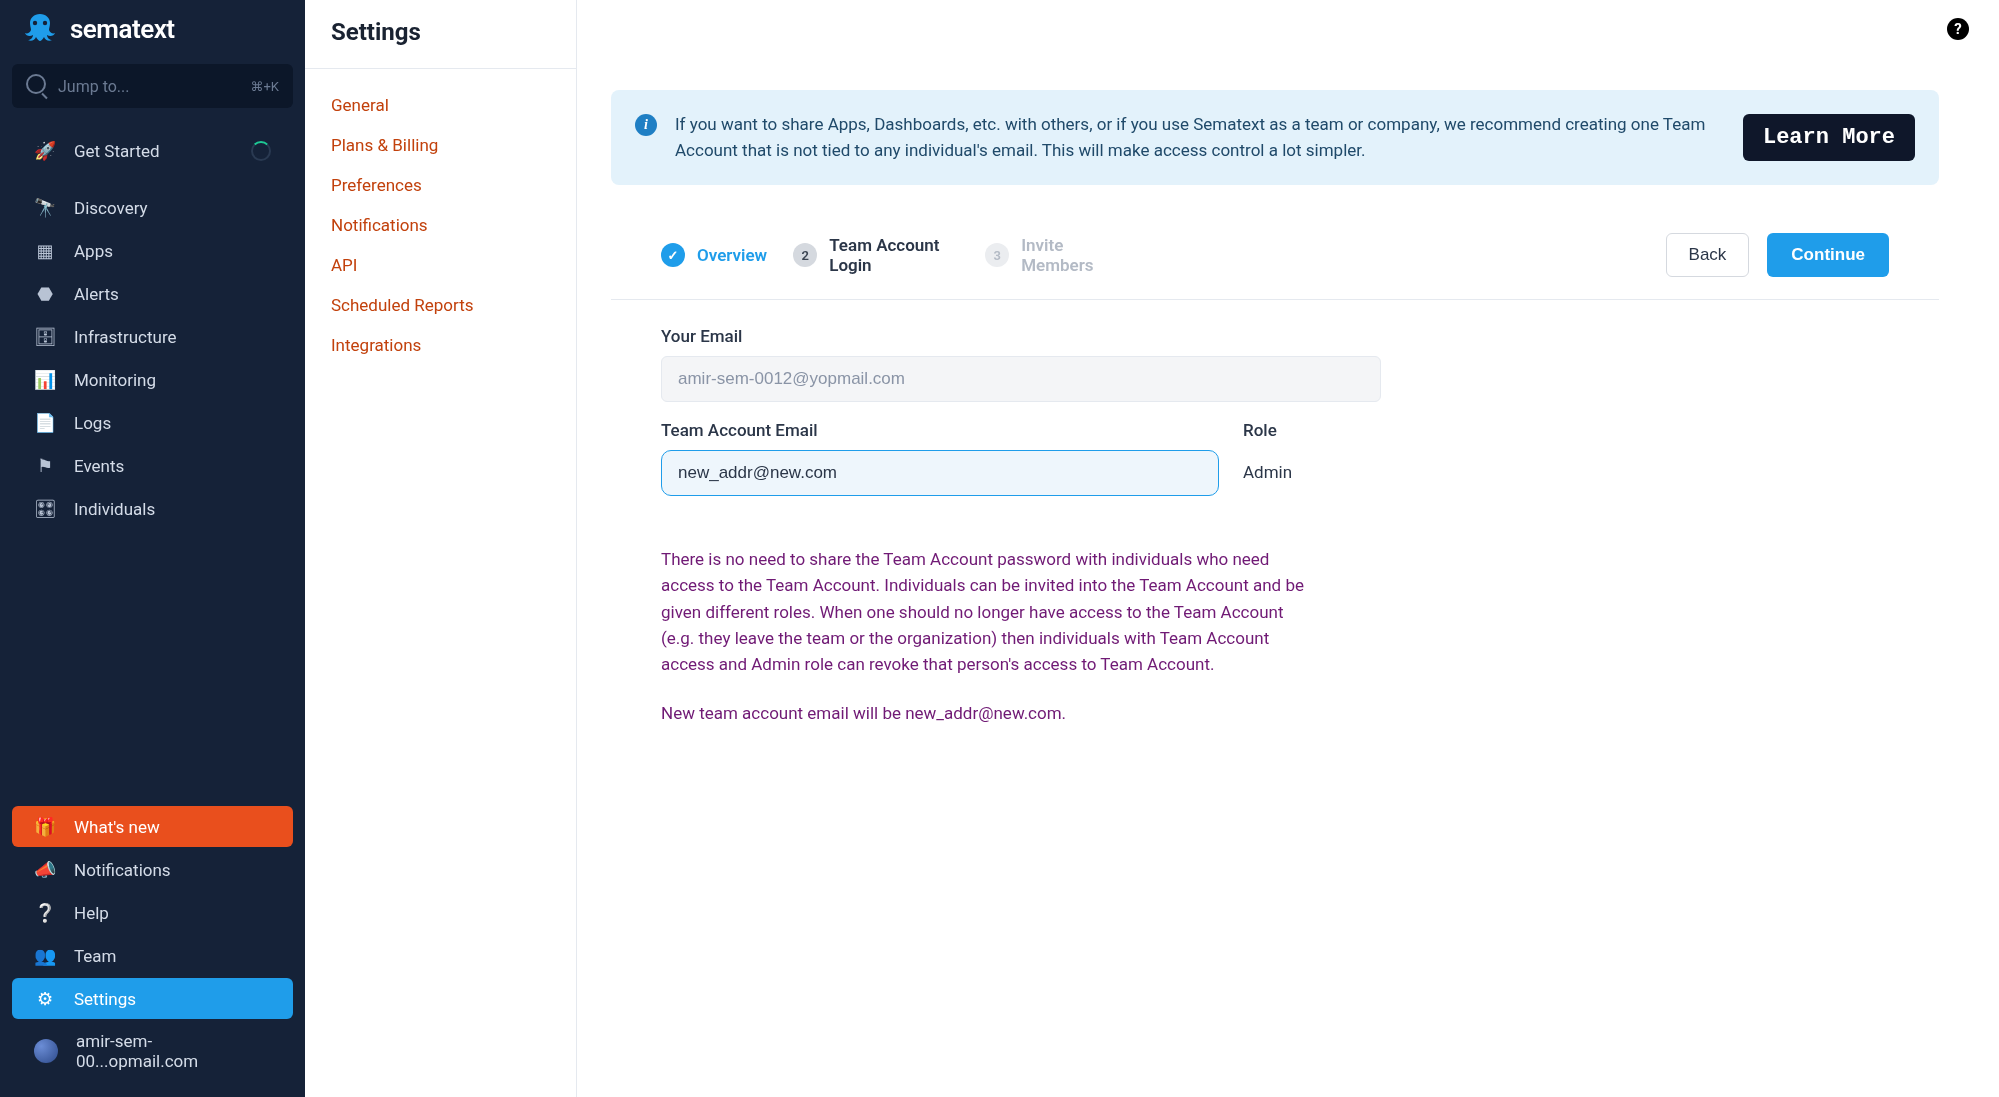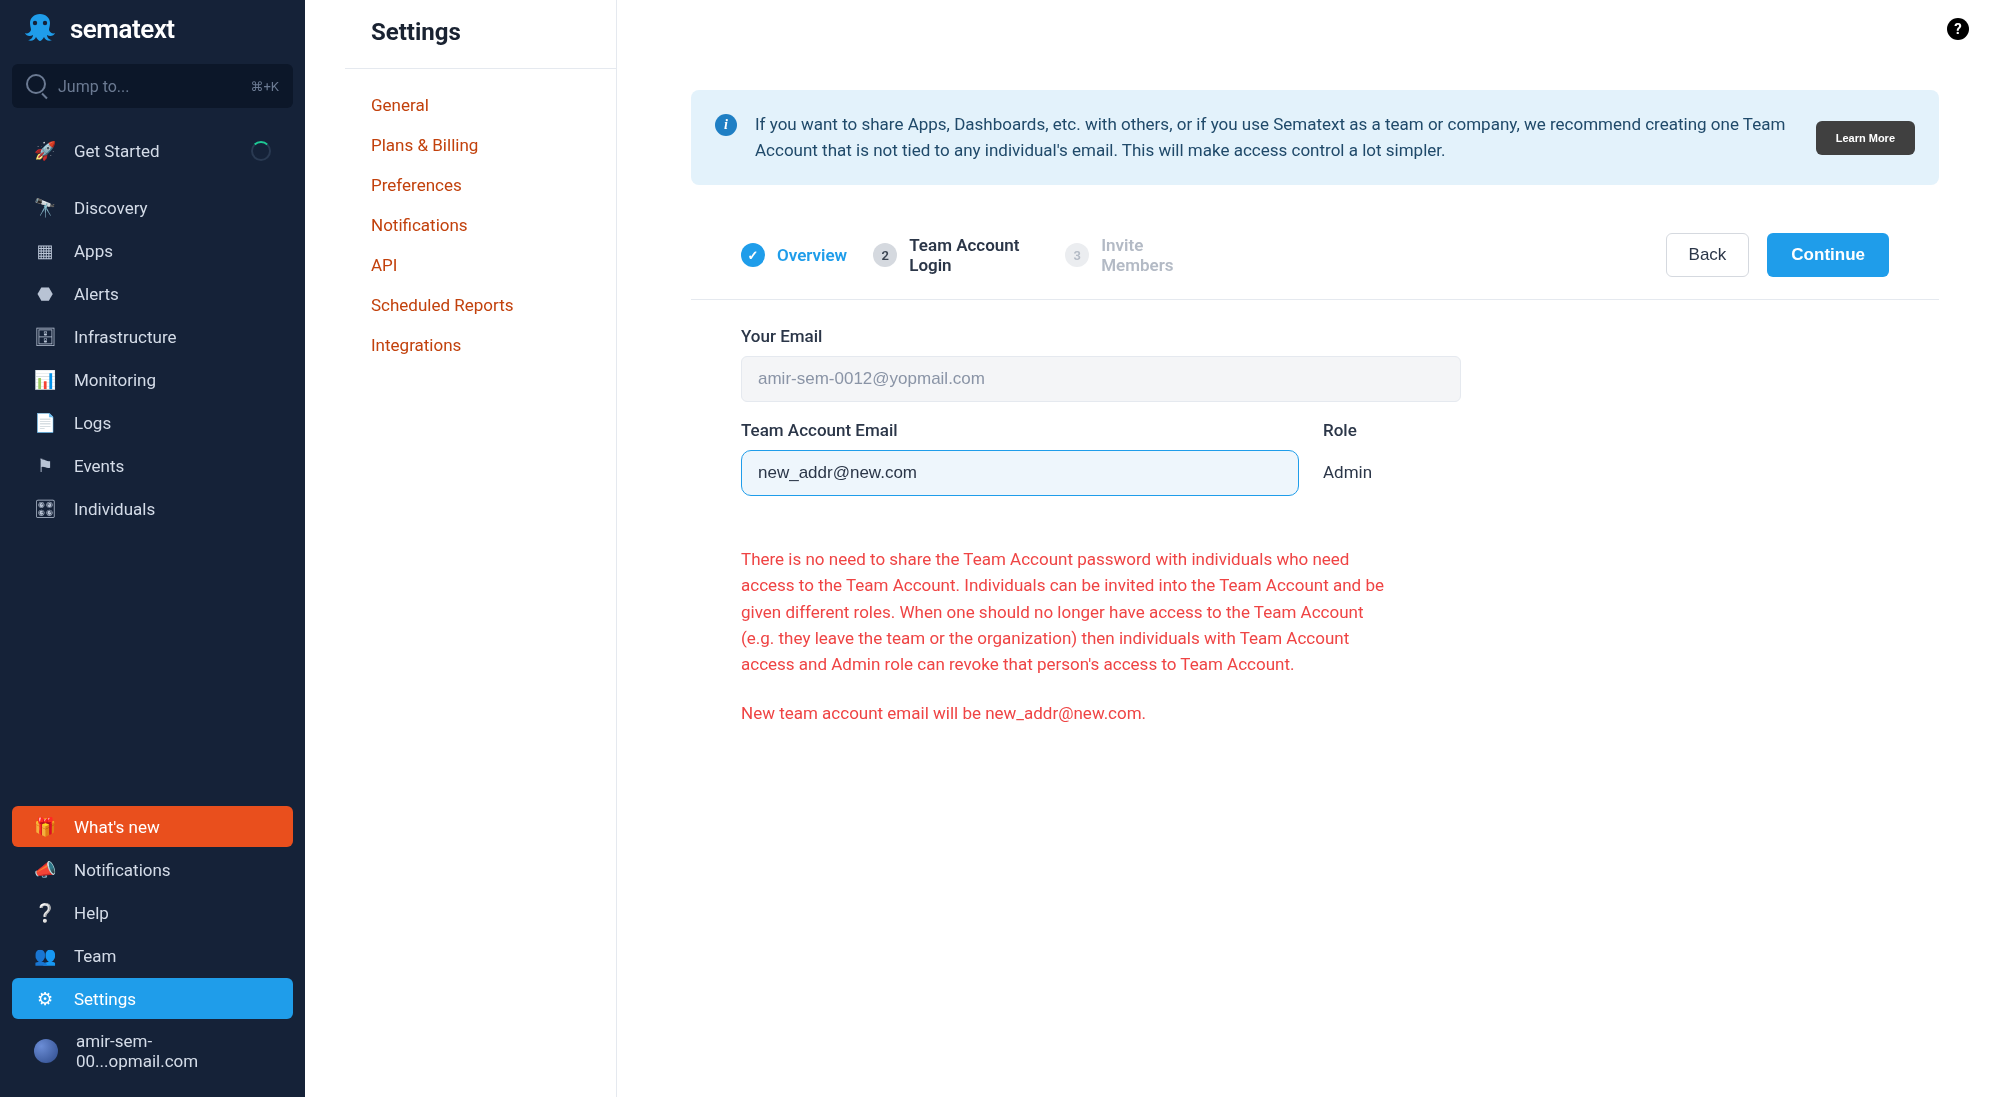--- a/index.html
+++ b/index.html
@@ -1,17 +1,17 @@
 <!DOCTYPE html>
 <html><head>
 <meta charset="utf-8">
 <style>
 * { box-sizing: border-box; margin: 0; padding: 0; }
 body { font-family: -apple-system, BlinkMacSystemFont, "Segoe UI", Roboto, sans-serif; font-size: 14px; color: #1a2332; background: #fff; }
-.app { display: flex; height: 100vh; gap: 40px; }
+.app { display: flex; height: 100vh; }
 
 
 .sidebar { width: 305px; background: #152238; color: #b8c3d4; display: flex; flex-direction: column; flex-shrink: 0; }
 .logo-wrap { padding: 12px 20px 10px; display: flex; align-items: center; gap: 10px; }
 .logo-wrap svg { flex-shrink: 0; }
 .logo-text { color: #fff; font-size: 26px; font-weight: 600; letter-spacing: -0.5px; }
 .jump { margin: 8px 12px 14px; background: #0c1729; border-radius: 6px; padding: 10px 14px; display: flex; align-items: center; gap: 12px; color: #6b7a92; font-size: 16px; }
 .jump .kbd { margin-left: auto; font-size: 13px; color: #6b7a92; }
 .nav { list-style: none; padding: 6px 0; }
 .nav-item { display: flex; align-items: center; gap: 18px; padding: 10px 22px; font-size: 17px; color: #d4dce8; cursor: pointer; border-radius: 6px; margin: 2px 12px; }
@@ -32,21 +32,21 @@
 .sec-nav { list-style: none; padding: 16px 0; }
 .sec-item { padding: 10px 26px; font-size: 17px; color: #c2410c; cursor: pointer; }
 
 
 .main { flex: 1; padding: 30px 60px 30px 34px; overflow-y: auto; position: relative; }
 .help-top { position: absolute; top: 18px; right: 30px; width: 22px; height: 22px; background: #000; color: #fff; border-radius: 50%; display: flex; align-items: center; justify-content: center; font-weight: 700; font-size: 15px; }
 
 .info-banner { background: #e3f2fb; border-radius: 8px; padding: 22px 24px; display: flex; align-items: flex-start; gap: 18px; margin-top: 60px; }
 .info-icon { width: 22px; height: 22px; background: #1f7fc4; border-radius: 50%; color: #fff; display: flex; align-items: center; justify-content: center; font-weight: 700; font-style: italic; font-family: Georgia, serif; font-size: 14px; flex-shrink: 0; margin-top: 2px; }
 .info-text { flex: 1; color: #204a6a; font-size: 17px; line-height: 1.5; }
-.learn-more { background: #404040; color: #fff; border: none; padding: 11px 20px; border-radius: 6px; font-size: 11px; font-weight: 600; cursor: pointer; flex-shrink: 0; align-self: center; }
+.learn-more { background: #0f172a; color: #fff; border: none; padding: 11px 20px; border-radius: 6px; font-size: 22px; font-weight: 600; cursor: pointer; flex-shrink: 0; align-self: center; font-family: Liberation Mono, monospace; }
 
 .stepper { display: flex; align-items: center; gap: 26px; padding: 30px 50px 22px; border-bottom: 1px solid #e5e9ef; margin-top: 18px; }
 .step { display: flex; align-items: center; gap: 12px; }
 .step-badge { width: 24px; height: 24px; border-radius: 50%; display: flex; align-items: center; justify-content: center; font-size: 13px; font-weight: 600; }
 .step-badge.done { background: #1f9dea; color: #fff; }
 .step-badge.num { background: #d5d9df; color: #3a4452; }
 .step-badge.disabled { background: #ebedf0; color: #b3bac5; }
 .step-label { font-size: 17px; font-weight: 600; color: #2b3648; line-height: 1.2; }
 .step-label.active { color: #1f9dea; }
 .step-label.disabled { color: #b3bac5; }
@@ -56,21 +56,21 @@
 
 .form-area { padding: 26px 50px; }
 .field-label { font-size: 17px; color: #2b3648; margin-bottom: 10px; font-weight: 500; }
 .input-ro { width: 720px; background: #f4f5f7; border: 1px solid #e5e9ef; border-radius: 6px; padding: 12px 16px; font-size: 17px; color: #8a94a6; }
 .row2 { display: flex; gap: 24px; margin-top: 18px; align-items: flex-start; }
 .col-email { flex: 0 0 558px; }
 .col-role { }
 .input-active { width: 100%; background: #eef6fc; border: 1px solid #1f9dea; border-radius: 10px; padding: 12px 16px; font-size: 17px; color: #2b3648; }
 .role-val { font-size: 17px; color: #2b3648; padding-top: 12px; }
 
-.desc { margin-top: 50px; font-size: 17px; color: #ef4444; line-height: 1.55; max-width: 660px; }
+.desc { margin-top: 50px; font-size: 17px; color: #701a75; line-height: 1.55; max-width: 660px; }
 .desc p { margin-bottom: 22px; }
 
 
 .ic-search::before { content: ""; display: inline-block; width: 16px; height: 16px; border: 2px solid #6b7a92; border-radius: 50%; position: relative; }
 .ic-search { position: relative; }
 .ic-search::after { content: ""; position: absolute; width: 7px; height: 2px; background: #6b7a92; transform: rotate(45deg); bottom: 1px; right: -2px; }
 </style>
 </head>
 <body>
 

